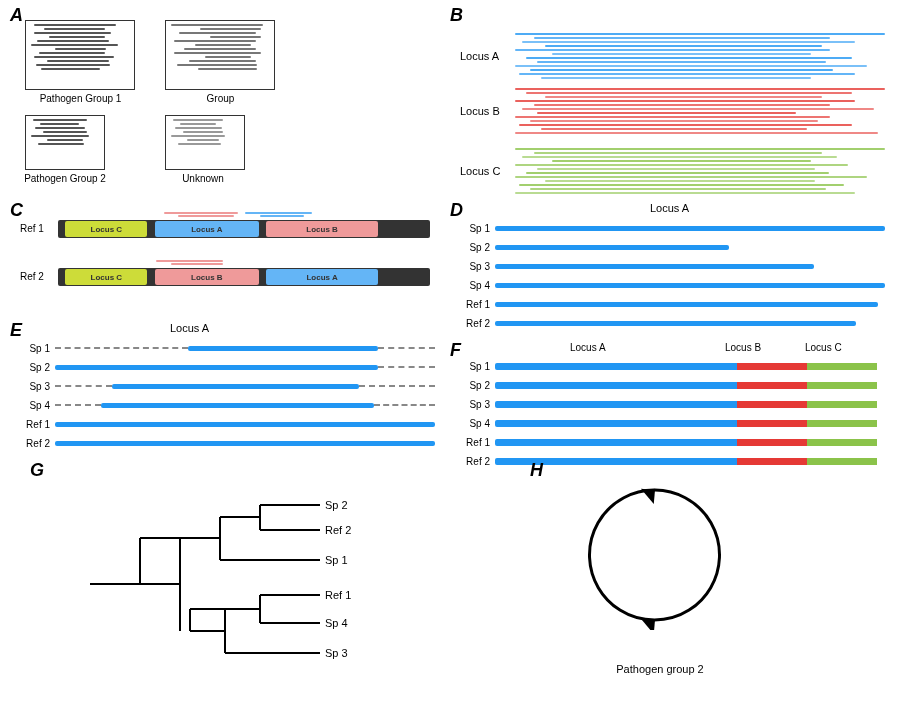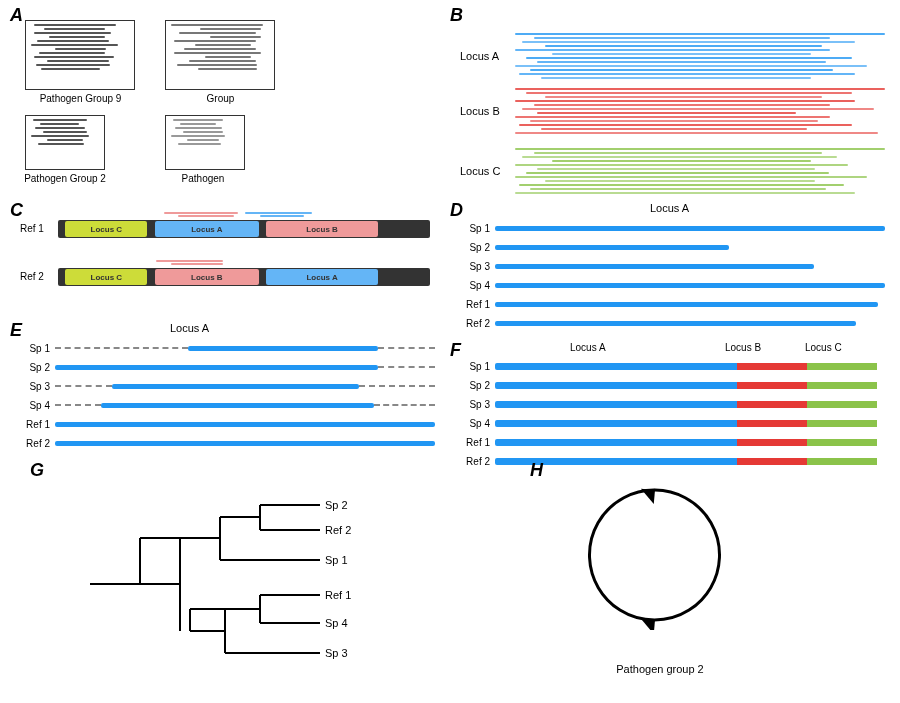--- a/index.html
+++ b/index.html
@@ -111,21 +111,21 @@
       <div class="seq-line" style="width:70%;margin-left:8%"></div>
       <div class="seq-line" style="width:85%;margin-left:2%"></div>
       <div class="seq-line" style="width:50%;margin-left:25%"></div>
       <div class="seq-line" style="width:65%;margin-left:10%"></div>
       <div class="seq-line" style="width:78%;margin-left:5%"></div>
       <div class="seq-line" style="width:60%;margin-left:18%"></div>
       <div class="seq-line" style="width:72%;margin-left:7%"></div>
       <div class="seq-line" style="width:58%;margin-left:12%"></div>
     </div>
   </div>
-  <div style="position:absolute;left:18px;top:88px;font-size:10px;text-align:center;width:105px;">Pathogen Group 9</div>
+  <div style="position:absolute;left:18px;top:88px;font-size:10px;text-align:center;width:105px;">Pathogen Group 1</div>
 
   
   <div class="seq-box" style="left:155px;top:15px;width:110px;height:70px;">
     <div class="seq-lines">
       <div class="seq-line" style="width:90%;margin-left:2%;background:#777"></div>
       <div class="seq-line" style="width:60%;margin-left:30%;background:#777"></div>
       <div class="seq-line" style="width:75%;margin-left:10%;background:#777"></div>
       <div class="seq-line" style="width:50%;margin-left:40%;background:#777"></div>
       <div class="seq-line" style="width:80%;margin-left:5%;background:#777"></div>
       <div class="seq-line" style="width:55%;margin-left:25%;background:#777"></div>
@@ -158,21 +158,21 @@
     <div class="seq-lines">
       <div class="seq-line" style="width:70%;margin-left:5%;background:#999"></div>
       <div class="seq-line" style="width:50%;margin-left:15%;background:#999"></div>
       <div class="seq-line" style="width:65%;margin-left:8%;background:#999"></div>
       <div class="seq-line" style="width:55%;margin-left:20%;background:#999"></div>
       <div class="seq-line" style="width:75%;margin-left:3%;background:#999"></div>
       <div class="seq-line" style="width:45%;margin-left:25%;background:#999"></div>
       <div class="seq-line" style="width:60%;margin-left:12%;background:#999"></div>
     </div>
   </div>
-  <div style="position:absolute;left:148px;top:168px;font-size:10px;text-align:center;width:90px;">Pathogen</div>
+  <div style="position:absolute;left:148px;top:168px;font-size:10px;text-align:center;width:90px;">Unknown</div>
 </div>
 
 <div class="panel" id="panel-b" style="left:450px;top:5px;width:440px;height:190px;">
   <span class="panel-label">B</span>
 
   
   <div style="position:absolute;left:10px;top:25px;right:5px;height:50px;">
     <span style="font-size:11px;position:absolute;left:0;top:20px;">Locus A</span>
     <div style="position:absolute;left:55px;top:0;right:0;height:50px;overflow:hidden;">
 

